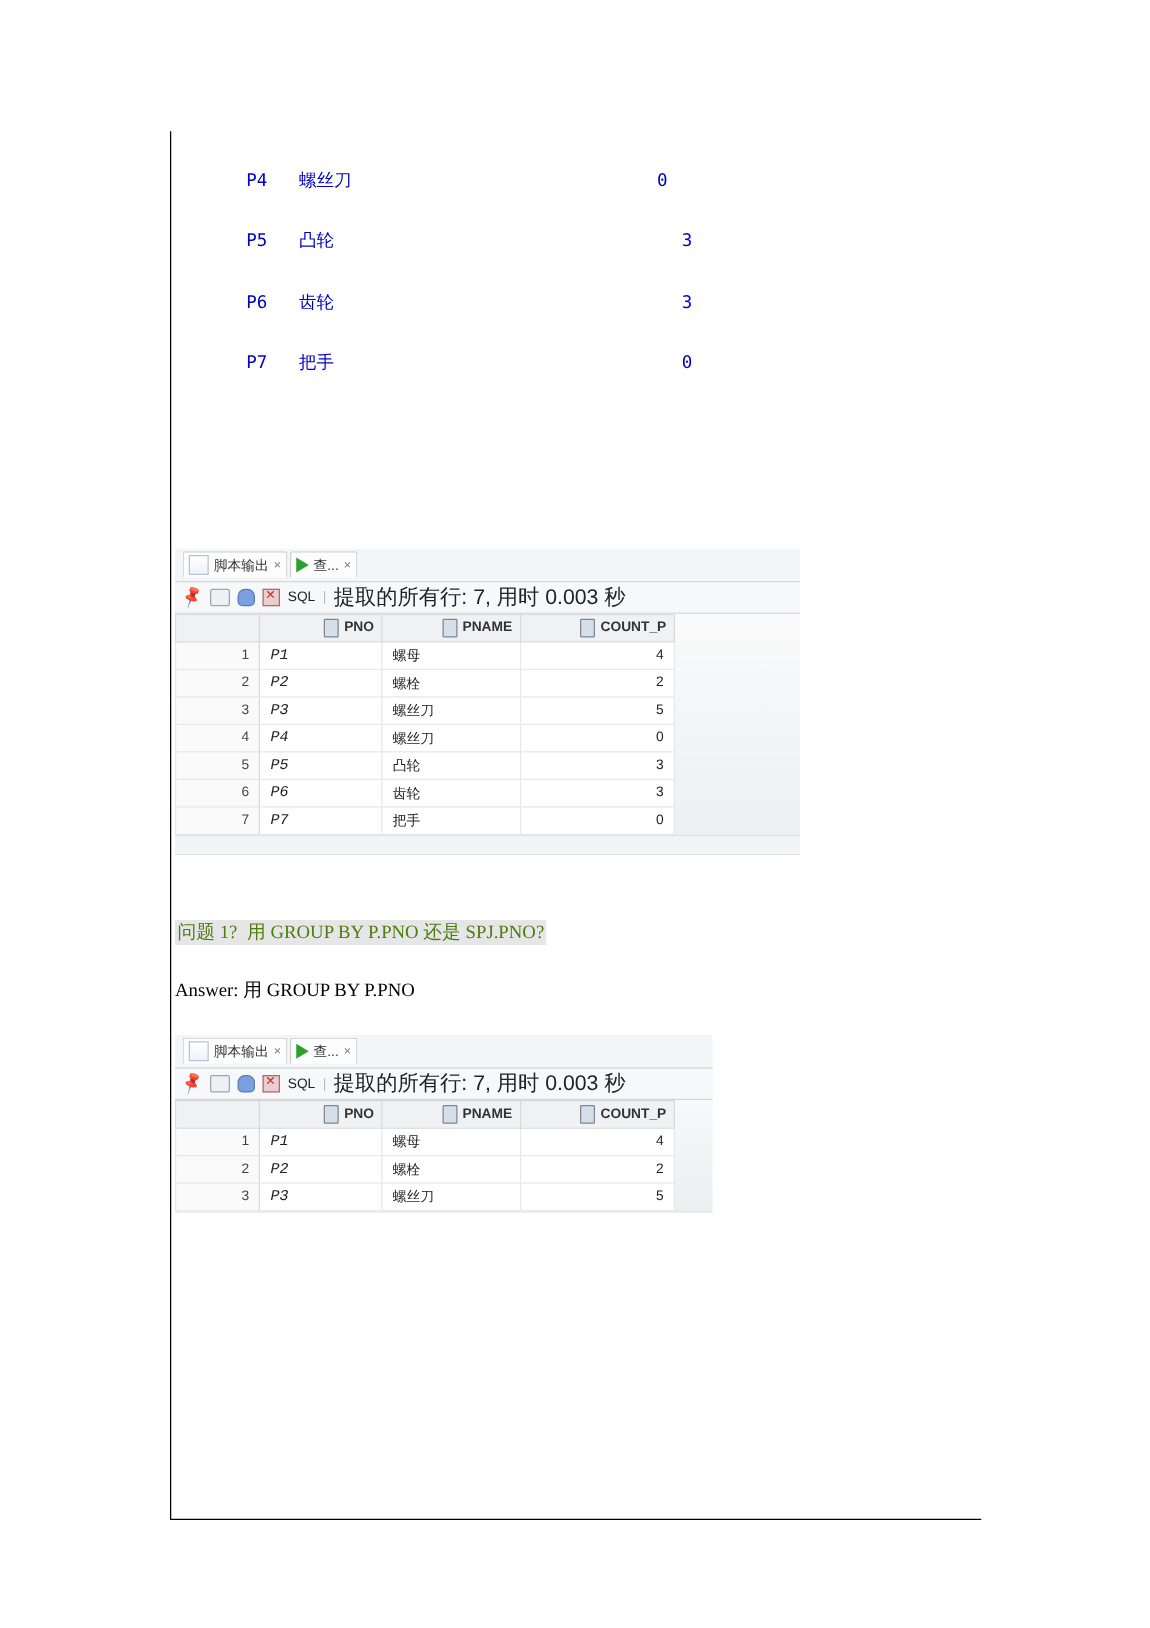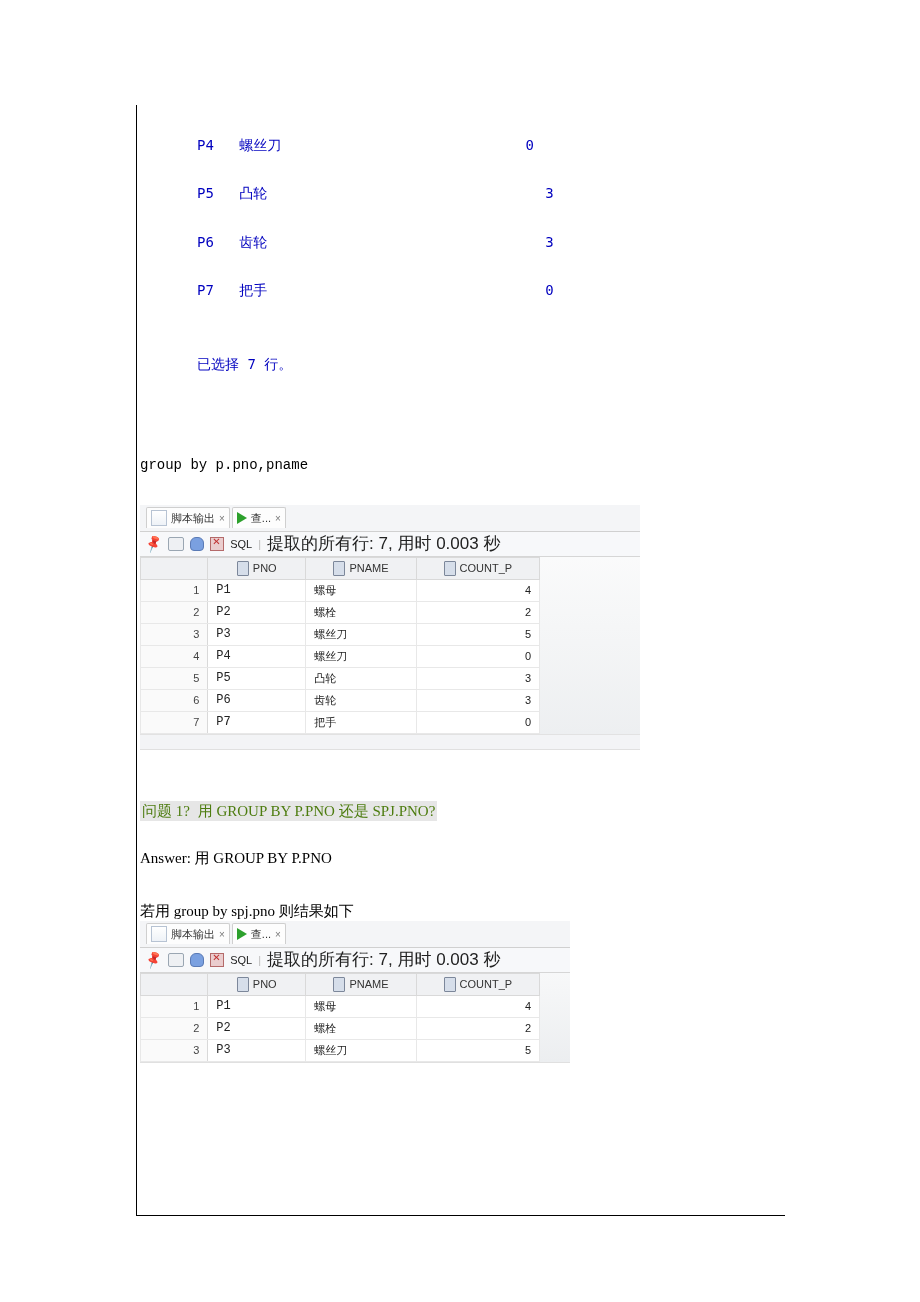--- a/index.html
+++ b/index.html
@@ -44,20 +44,21 @@
     font-family: "NSimSun", "SimSun", "Courier New", monospace;
     color: #000;
     font-size: 14px;
     line-height: 1.15;
     margin-top: 50px;
     margin-left: 3px;
     white-space: pre;
   }
 
   .sqldev {
+    margin-top: 26px;
     margin-left: 3px;
     width: 500px;
     background: linear-gradient(to bottom, #fefefe, #eceef0);
     border-bottom: 1px solid #e0e0e0;
     font-family: Tahoma, "Microsoft YaHei", sans-serif;
     font-size: 11px;
   }
   .sqldev .tabs {
     display: flex;
     align-items: center;
@@ -114,41 +115,42 @@
     background: #f0f1f3;
     border: 1px solid #d9d9d9;
     padding: 3px 6px;
     text-align: center;
     font-weight: normal;
     color: #333;
   }
   .sqldev table.grid th .hdr-wrap {
     display: flex;
     align-items: center;
-    justify-content: center;
+    justify-content: flex-end;
     gap: 4px;
+    font-weight: bold;
   }
   .sqldev table.grid td {
     border: 1px solid #e8e8e8;
     padding: 3px 8px;
     color: #222;
     background: #fff;
   }
   .sqldev table.grid td.idx {
     text-align: right;
     color: #444;
     background: #fafafa;
     border-right: 1px solid #d9d9d9;
     width: 36px;
   }
   .sqldev table.grid td.cnt-col {
     text-align: right;
     width: 80px;
   }
-  .sqldev table.grid td.pno-col { width: 60px; font-family: "Courier New", monospace; font-size: 12px;}
+  .sqldev table.grid td.pno-col { width: 60px; font-family: "Courier New", monospace; font-size: 12px; font-style: italic;}
   .sqldev table.grid td.name-col { width: 70px; }
   .sqldev table.grid th.idx-h { background:#f0f1f3; width:36px;}
   .sqldev .grid-footer {
     height: 14px;
     background: #f3f4f6;
     border-top: 1px solid #e2e2e2;
   }
 
   .q-block {
     margin-top: 52px;
@@ -219,24 +221,22 @@
 
 <div class="page">
   <div class="content-frame">
 
     <div class="top-listing">
       <div><span>P4</span>&nbsp;&nbsp;&nbsp;<span>螺丝刀</span>&nbsp;&nbsp;&nbsp;&nbsp;&nbsp;&nbsp;&nbsp;&nbsp;&nbsp;&nbsp;&nbsp;&nbsp;&nbsp;&nbsp;&nbsp;&nbsp;&nbsp;&nbsp;&nbsp;&nbsp;&nbsp;&nbsp;&nbsp;&nbsp;&nbsp;&nbsp;&nbsp;&nbsp;&nbsp;<span>0</span></div>
       <div><span>P5</span>&nbsp;&nbsp;&nbsp;<span>凸轮</span>&nbsp;&nbsp;&nbsp;&nbsp;&nbsp;&nbsp;&nbsp;&nbsp;&nbsp;&nbsp;&nbsp;&nbsp;&nbsp;&nbsp;&nbsp;&nbsp;&nbsp;&nbsp;&nbsp;&nbsp;&nbsp;&nbsp;&nbsp;&nbsp;&nbsp;&nbsp;&nbsp;&nbsp;&nbsp;&nbsp;&nbsp;&nbsp;&nbsp;<span>3</span></div>
       <div><span>P6</span>&nbsp;&nbsp;&nbsp;<span>齿轮</span>&nbsp;&nbsp;&nbsp;&nbsp;&nbsp;&nbsp;&nbsp;&nbsp;&nbsp;&nbsp;&nbsp;&nbsp;&nbsp;&nbsp;&nbsp;&nbsp;&nbsp;&nbsp;&nbsp;&nbsp;&nbsp;&nbsp;&nbsp;&nbsp;&nbsp;&nbsp;&nbsp;&nbsp;&nbsp;&nbsp;&nbsp;&nbsp;&nbsp;<span>3</span></div>
       <div><span>P7</span>&nbsp;&nbsp;&nbsp;<span>把手</span>&nbsp;&nbsp;&nbsp;&nbsp;&nbsp;&nbsp;&nbsp;&nbsp;&nbsp;&nbsp;&nbsp;&nbsp;&nbsp;&nbsp;&nbsp;&nbsp;&nbsp;&nbsp;&nbsp;&nbsp;&nbsp;&nbsp;&nbsp;&nbsp;&nbsp;&nbsp;&nbsp;&nbsp;&nbsp;&nbsp;&nbsp;&nbsp;&nbsp;<span>0</span></div>
     </div>
-    <div class="top-selected">已选择 7 行。</div>
 
     <div class="sql-block">
-      <div>group by p.pno,pname</div>
     </div>
 
     <div class="sqldev">
       <div class="tabs">
         <div class="tab">
           <span class="icn icn-page"></span>
           <span class="tab-label">脚本输出</span>
           <span class="close-x">×</span>
         </div>
         <div class="tab">
@@ -324,21 +324,20 @@
         </tbody>
       </table>
       <div class="grid-footer"></div>
     </div>
 
     <div class="q-block">
       <div>
         <span class="q-title">问题 1?</span><span class="q-title rest"> 用 GROUP BY P.PNO 还是 SPJ.PNO?</span>
       </div>
       <div class="answer-line">Answer:  用 GROUP BY P.PNO</div>
-      <div class="note-line">若用 group by spj.pno 则结果如下</div>
     </div>
 
     <div class="sqldev" style="width:430px;">
       <div class="tabs">
         <div class="tab">
           <span class="icn icn-page"></span>
           <span class="tab-label">脚本输出</span>
           <span class="close-x">×</span>
         </div>
         <div class="tab">

